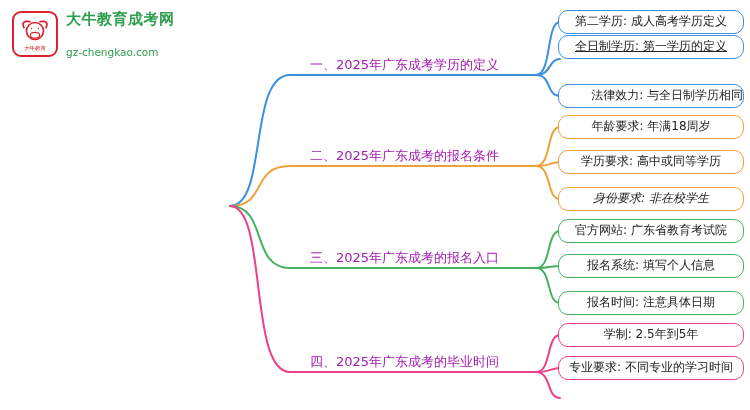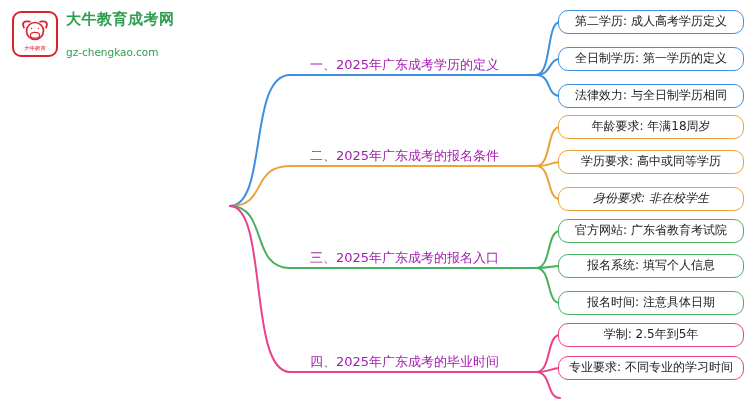--- a/index.html
+++ b/index.html
@@ -65,22 +65,22 @@
     </div>
     <div class="logo-text">
       <span class="logo-name">大牛教育成考网</span>
       <span class="logo-url">gz-chengkao.com</span>
     </div>
   </div>
 
 
   <div class="blabel" style="left:310px;top:56px">一、2025年广东成考学历的定义</div>
   <div class="leaf" style="top: 10px; border-color: rgb(61, 143, 224);">第二学历: 成人高考学历定义</div>
-  <div class="leaf" style="top: 47px; border-color: rgb(61, 143, 224);">全日制学历: 第一学历的定义</div>
-  <div class="leaf" style="top: 84px; border-color: rgb(61, 143, 224);">法律效力: 与全日制学历相同</div>
+  <div class="leaf" style="top: 35px; border-color: rgb(61, 143, 224); text-decoration: underline;">全日制学历: 第一学历的定义</div>
+  <div class="leaf" style="top: 84px; border-color: rgb(61, 143, 224); text-align: right;">法律效力: 与全日制学历相同</div>
 
   <div class="blabel" style="left:310px;top:147px">二、2025年广东成考的报名条件</div>
   <div class="leaf" style="top: 115px; border-color: rgb(235, 162, 58);">年龄要求: 年满18周岁</div>
   <div class="leaf" style="top: 150px; border-color: rgb(235, 162, 58);">学历要求: 高中或同等学历</div>
   <div class="leaf" style="top: 187px; border-color: rgb(235, 162, 58); font-style: italic;">身份要求: 非在校学生</div>
 
   <div class="blabel" style="left:310px;top:249px">三、2025年广东成考的报名入口</div>
   <div class="leaf" style="top: 219px; border-color: rgb(69, 177, 97);">官方网站: 广东省教育考试院</div>
   <div class="leaf" style="top: 254px; border-color: rgb(69, 177, 97);">报名系统: 填写个人信息</div>
   <div class="leaf" style="top: 291px; border-color: rgb(69, 177, 97);">报名时间: 注意具体日期</div>

